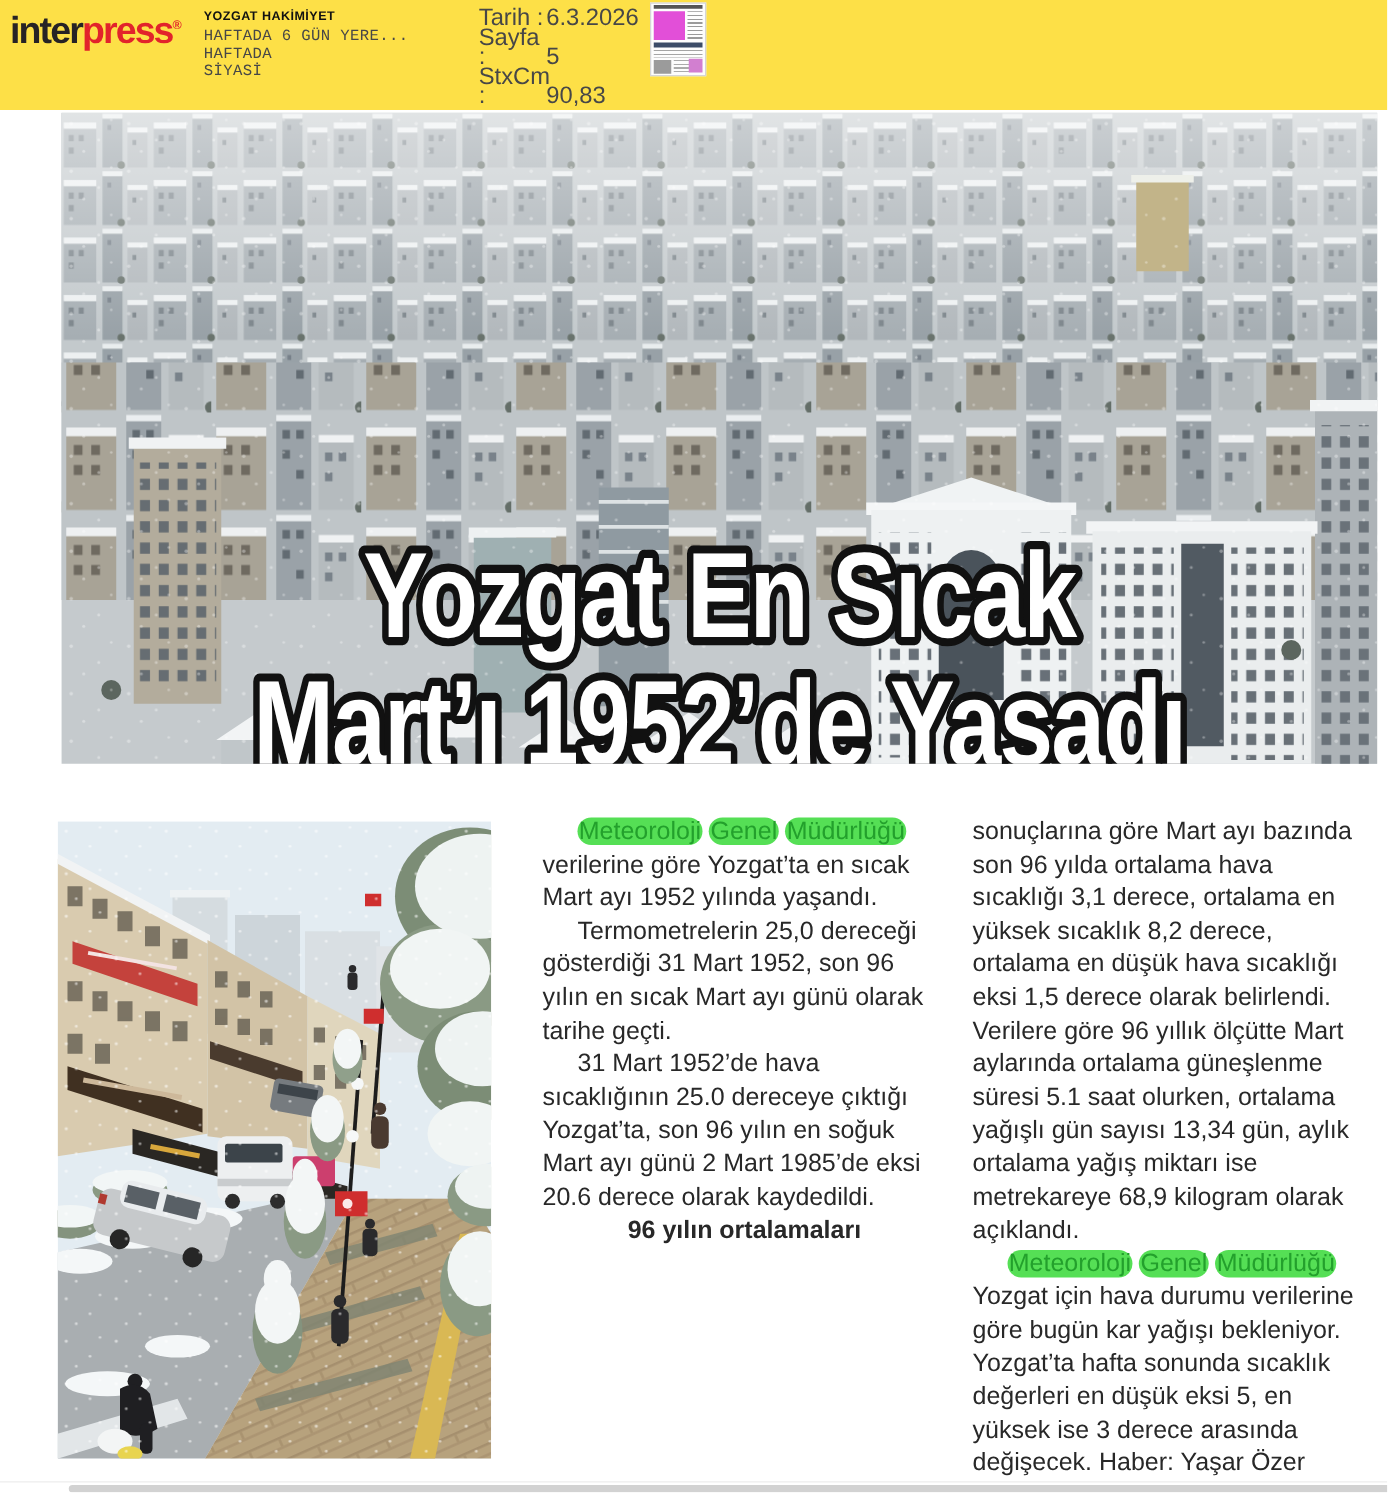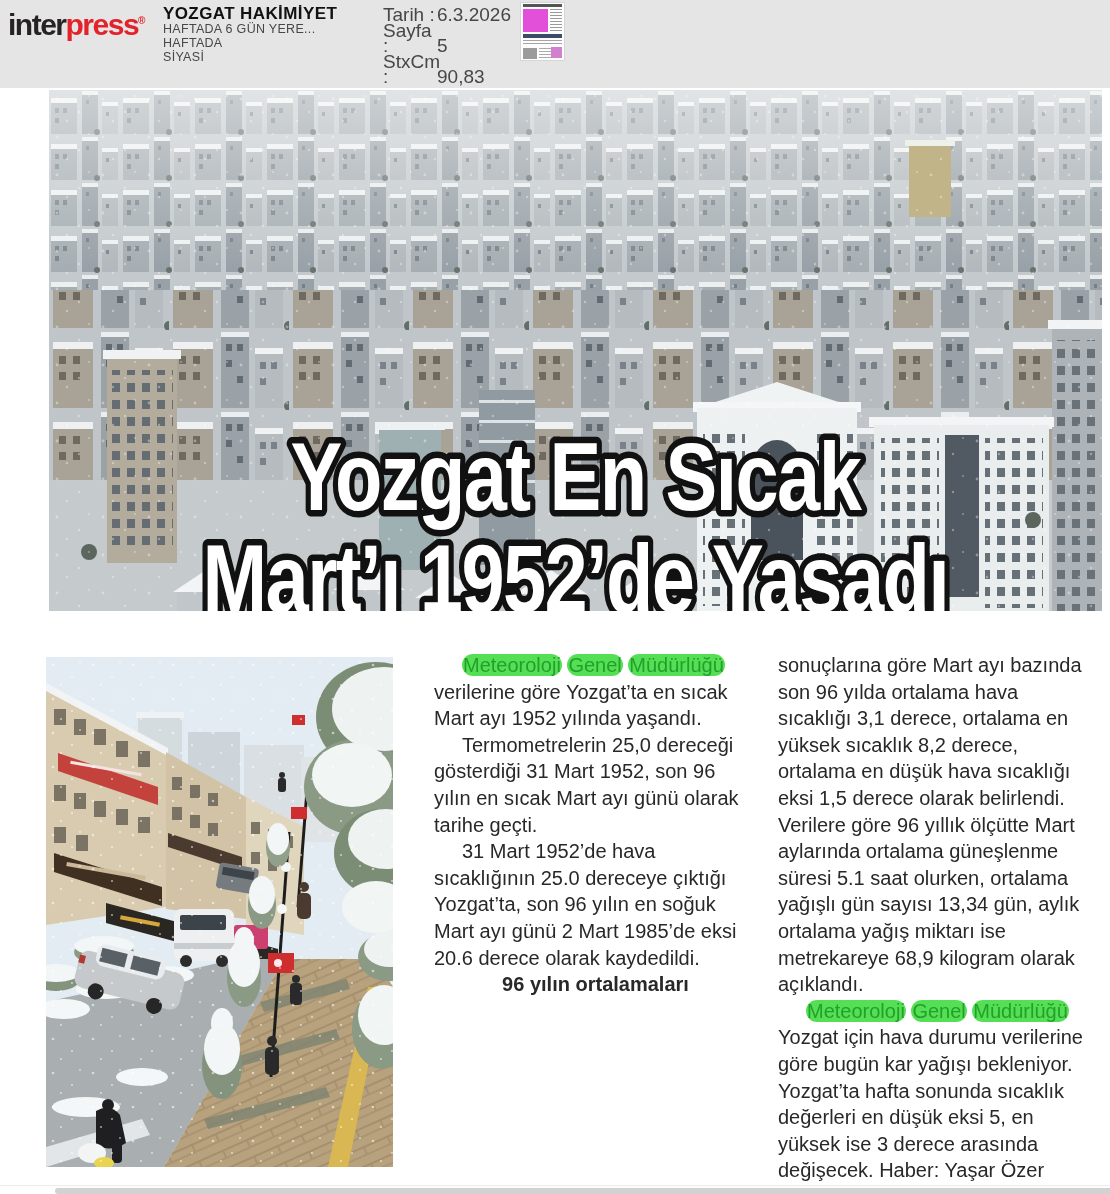--- a/index.html
+++ b/index.html
@@ -1,27 +1,27 @@
 <!DOCTYPE html>
 <html style="--logo-red: #e2232b; --highlight-bg: #55df55; --highlight-text: #23a02c; --flag-red: #cf2e2e; --thumb-magenta: #e24fd8;"><head>
 <meta charset="utf-8">
 <style>
   html,body{margin:0;padding:0;background:#fff;}
   .page{position:relative;width:1110px;height:1194px;background:#fff;overflow:hidden;
         font-family:"Liberation Sans",sans-serif;color:#282828;}
 
   
-  .topbar{position:absolute;left:0;top:0;width:1110px;height:88px;background:#e5e5e5;}
+  .topbar{position:absolute;left:0;top:0;width:1110px;height:88px;background:#fde047;}
   .logo{position:absolute;left:8px;top:10px;font-weight:700;font-size:30px;letter-spacing:-1.5px;line-height:1;}
   .logo .lg-black{color:#272325;}
   .logo .lg-red{color:var(--logo-red,#e2232b);}
   .logo .lg-reg{color:var(--logo-red,#e2232b);font-size:10px;font-weight:700;vertical-align:super;letter-spacing:0;}
   .pub{position:absolute;left:163px;top:7px;line-height:14px;}
-  .pub-name{font-size:17px;font-weight:700;color:#111;letter-spacing:.4px;margin-bottom:1px;}
-  .pub-line{font-size:12.5px;color:#474747;letter-spacing:.3px;}
+  .pub-name{font-size:10px;font-weight:700;color:#111;letter-spacing:.4px;margin-bottom:1px;}
+  .pub-line{font-size:12.5px;color:#474747;letter-spacing:.3px;font-family:Liberation Mono, monospace;}
   .meta{position:absolute;left:383px;top:7px;font-size:19px;color:#474747;line-height:15.5px;}
   .meta-row .meta-label{display:inline-block;width:54px;}
   .meta-row .meta-value{display:inline-block;}
   
   .thumb{position:absolute;left:520px;top:2px;width:45px;height:59px;background:#fdfdfd;
          border:1px solid #d6d6d6;box-sizing:border-box;}
   .thumb>div{position:absolute;}
   .th-mast{left:2px;top:1px;right:2px;height:3px;background:#555;}
   .th-magenta{left:2px;top:6px;width:25px;height:23px;background:#e24fd8;}
   .th-lines1{left:29px;top:6px;right:2px;height:23px;

